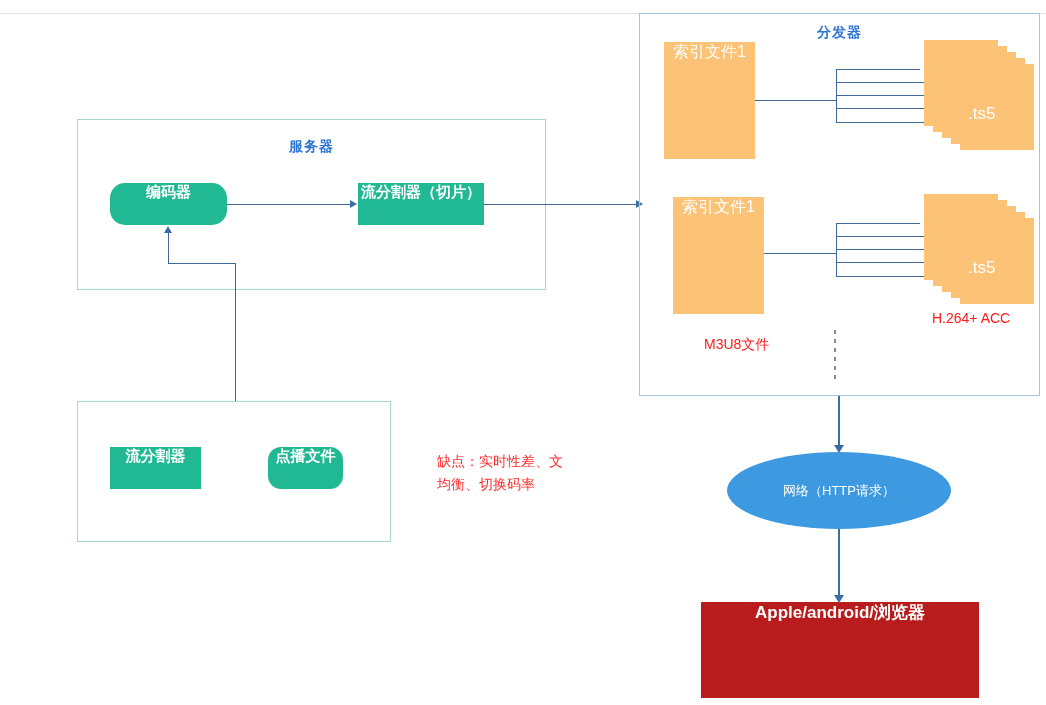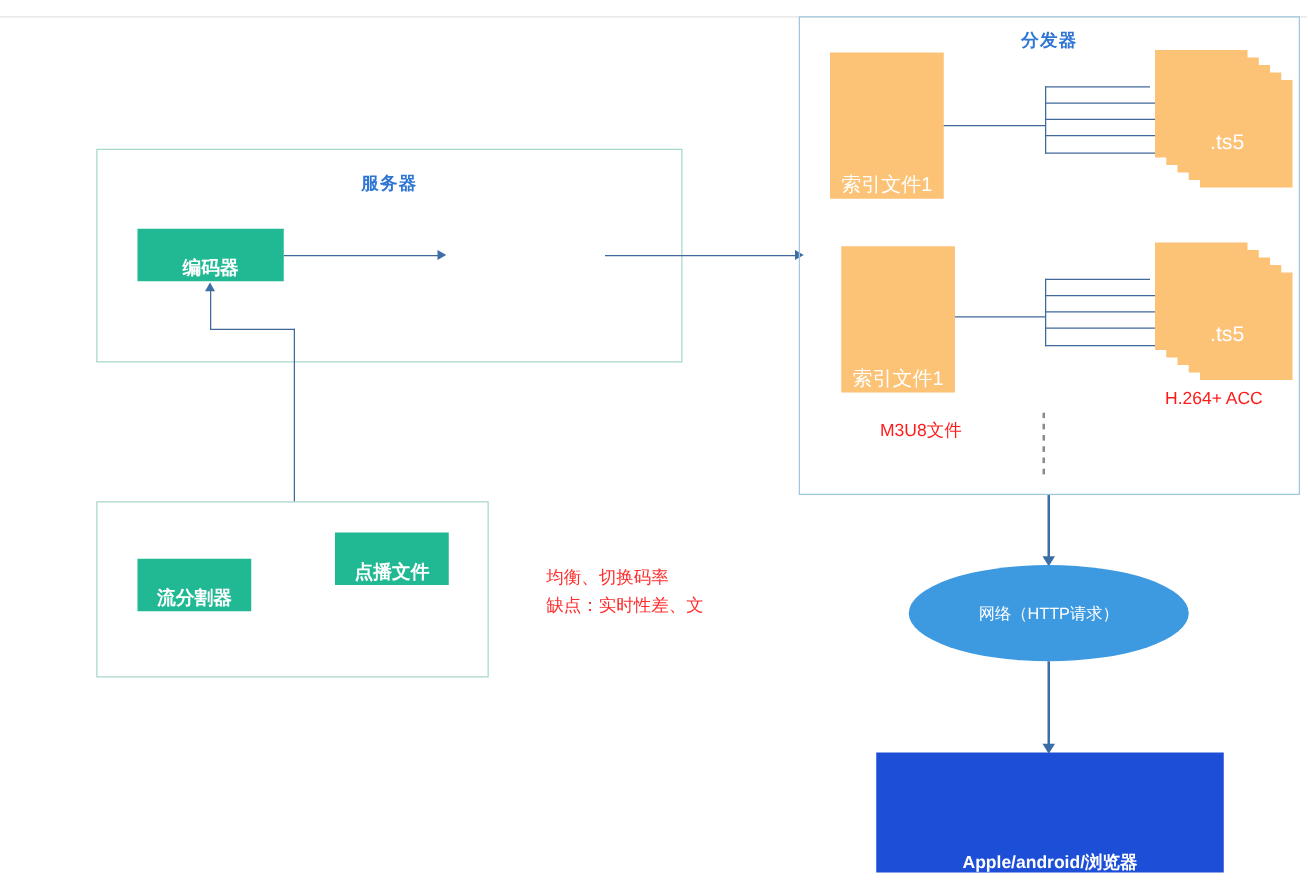--- a/index.html
+++ b/index.html
@@ -41,30 +41,30 @@
     font-size:14px;
     letter-spacing:1px;
     white-space:nowrap;
   }
 
   
   .node{
     position:absolute;
     box-sizing:border-box;
     display:flex;
-    align-items:flex-end;
+    align-items:flex-start;
     justify-content:center;
     color:#ffffff;
     text-align:center;
     line-height:1.25;
     white-space:nowrap;
   }
   .node.green{ background:#21b894; font-size:15px; font-weight:bold; }
   .node.orange{ background:#fcc276; font-size:16px; }
-  .node.steel{ background:#1d4ed8; font-size:14px; font-weight:bold; }
+  .node.steel{ background:#b91c1c; font-size:17px; font-weight:bold; }
 
   .ellipse{
     position:absolute;
     background:#3d99e0;
     border-radius:50%;
     display:flex;
     align-items:center;
     justify-content:center;
     color:#ffffff;
     font-size:13px;
@@ -140,49 +140,52 @@
 </head>
 <body>
 
 <div id="canvas">
 
   <div class="page-rule"></div>
 
   <div class="frame" style="left:77px; top:119px; width:469px; height:171px;"></div>
   <div class="frame-title" style="left:77px; top:138px; width:469px;">服务器</div>
 
-  <div class="node green" style="left:110px; top:183px; width:117px; height:42px;">
+  <div class="node green" style="left:110px; top:183px; width:117px; height:42px;border-radius:15px;">
     <span>编码器</span>
   </div>
 
+  <div class="node green" style="left:358px; top:183px; width:126px; height:42px;">
+    <span>流分割器（切片）</span>
+  </div>
 
   <div class="hline" style="left:227px; top:204px; width:124px;"></div>
   <div class="arrow-r" style="left:350px; top:200px;"></div>
 
   <div class="hline" style="left:484px; top:204px; width:155px;"></div>
   <div class="arrow-r" style="left:636px; top:200px;"></div>
 
   <div class="frame" style="left:77px; top:401px; width:314px; height:141px;"></div>
 
   <div class="node green" style="left:110px; top:447px; width:91px; height:42px;">
     <span>流分割器</span>
   </div>
 
-  <div class="node green" style="left:268px; top:426px; width:91px; height:42px;">
+  <div class="node green" style="left:268px; top:447px; width:75px; height:42px;border-radius:13px;">
     <span>点播文件</span>
   </div>
 
   <div class="vline" style="left:235px; top:263px; height:138px;"></div>
   <div class="hline" style="left:168px; top:263px; width:68px;"></div>
   <div class="vline" style="left:168px; top:232px; height:32px;"></div>
   <div class="arrow-u" style="left:164px; top:226px;"></div>
 
   <div class="note" style="left:437px; top:450px;">
+    <div>缺点：实时性差、文</div>
     <div>均衡、切换码率</div>
-    <div>缺点：实时性差、文</div>
   </div>
 
   <div class="frame blueish" style="left:639px; top:13px; width:401px; height:383px;"></div>
   <div class="frame-title" style="left:639px; top:24px; width:401px;">分发器</div>
 
   <div class="node orange" style="left:664px; top:42px; width:91px; height:117px;">
     <span>索引文件1</span>
   </div>
 
   <div class="hline" style="left:755px; top:100px; width:81px;"></div>

